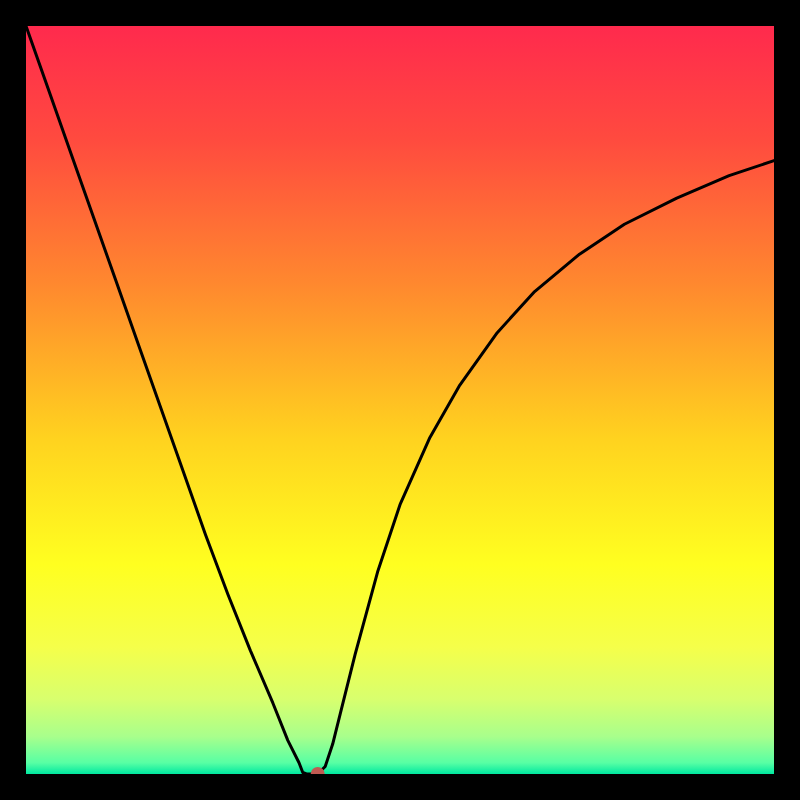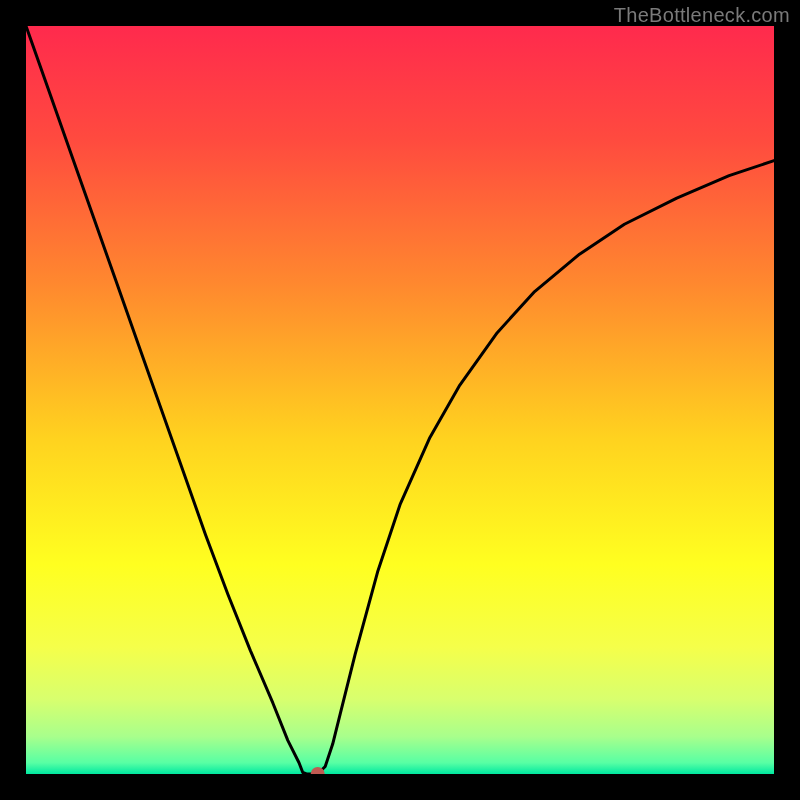--- a/index.html
+++ b/index.html
@@ -48,14 +48,13 @@
           <stop offset="98.5%" stop-color="#58ffa4"></stop>
           <stop offset="100%" stop-color="#00e8a0"></stop>
         </linearGradient>
     </defs>
     <rect id="plot-bg" fill="url(#bg-grad)" x="26" y="26" width="748" height="748"></rect>
     <path id="curve" fill="none" stroke-width="3" stroke-linejoin="round" stroke-linecap="round" d="M26.00 26.00 L48.44 89.58 L70.88 153.16 L93.32 216.74 L115.76 280.32 L138.20 343.90 L160.64 407.48 L183.08 471.06 L205.52 534.64 L227.96 594.48 L250.40 650.58 L272.84 702.94 L287.80 740.34 L299.02 762.78 L302.76 772.50 L306.50 774.00 L310.24 774.00 L317.72 774.00 L325.20 766.52 L332.68 744.08 L340.16 714.16 L355.12 654.32 L377.56 572.04 L400.00 504.72 L429.92 437.40 L459.84 385.04 L497.24 332.68 L534.64 291.54 L579.52 254.14 L624.40 224.22 L676.76 198.04 L729.12 175.60 L774.00 160.64 " stroke="#000000"></path>
     <circle id="marker" cx="317.72" cy="774" r="7" fill="#c05a52"></circle>
 
     <rect id="frame" x="0" y="0" width="800" height="800" fill="none" stroke="#000" stroke-width="52"></rect>
   </svg>
-  <div class="watermark">TheBottleneck.com</div>
 </div>
 
 </body></html>

